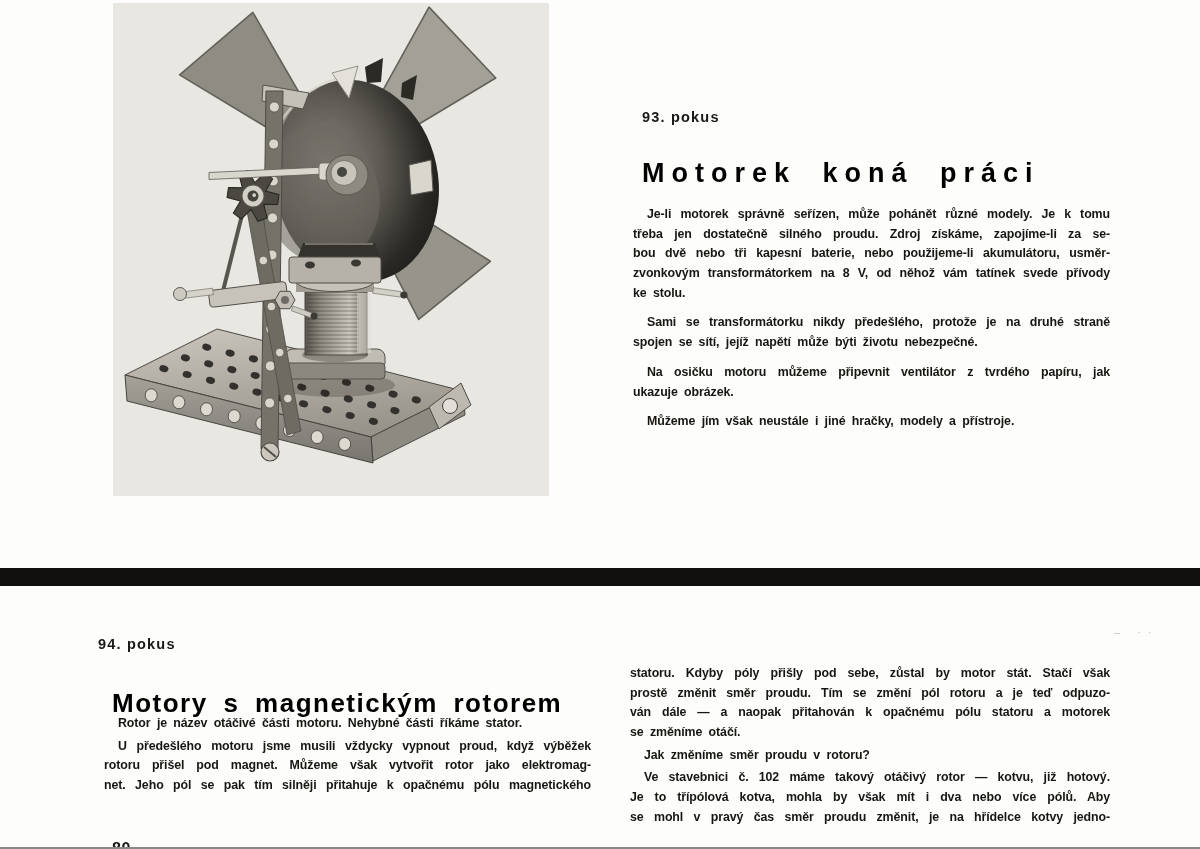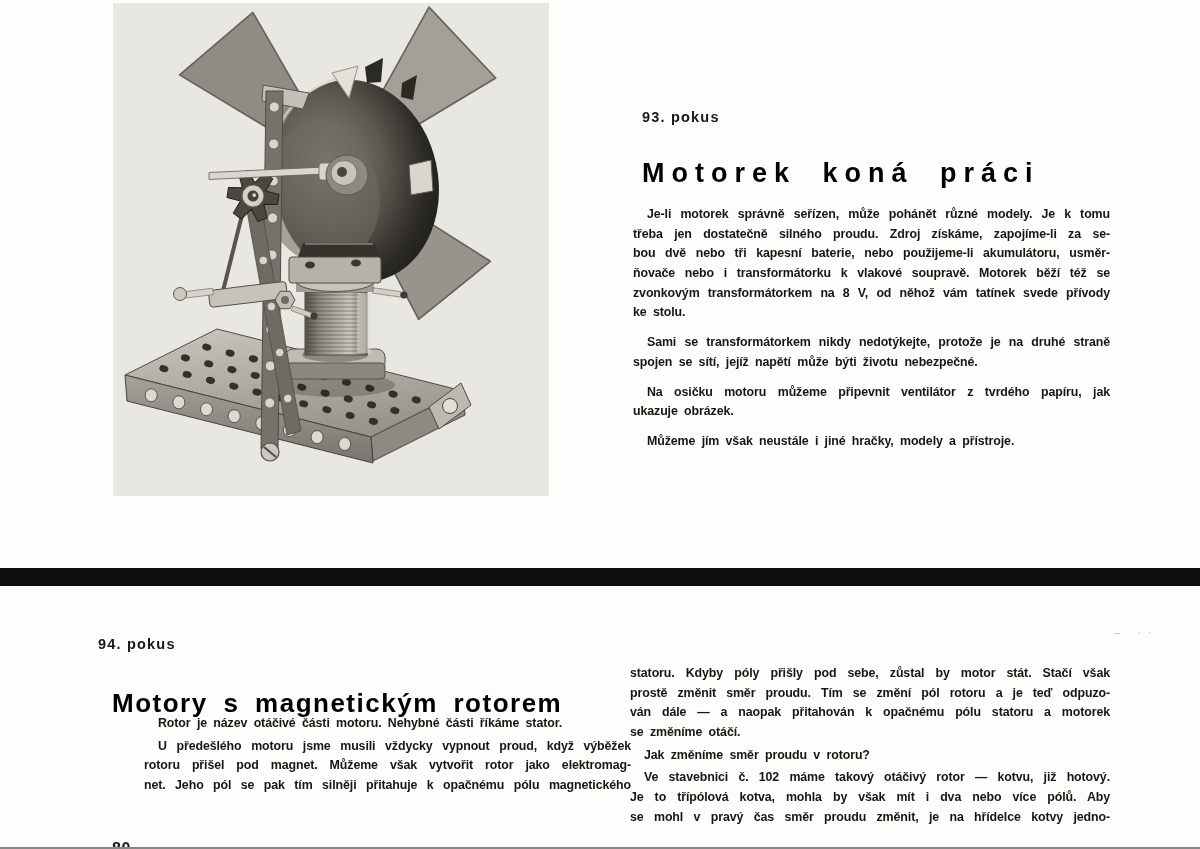--- a/index.html
+++ b/index.html
@@ -236,43 +236,42 @@
   </div>
 
   <div class="pokus-label" style="left:642px;top:109px;">93. pokus</div>
   <div class="headline h93" style="left:642px;top:158px;">Motorek koná práci</div>
 
   <div class="textcol" style="left:633px;top:205px;width:477px;">
     <p class="para">
       <span class="ln ind">Je-li motorek správně seřízen, může pohánět různé modely. Je k tomu</span>
       <span class="ln">třeba jen dostatečně silného proudu. Zdroj získáme, zapojíme-li za se-</span>
       <span class="ln">bou dvě nebo tři kapesní baterie, nebo použijeme-li akumulátoru, usměr-</span>
-      <span class="ln">ňovače nebo i transformátorku k vlakové soupravě. Motorek běží též se</span>
       <span class="ln">zvonkovým transformátorkem na 8 V, od něhož vám tatínek svede přívody</span>
       <span class="ln last">ke stolu.</span>
     </p>
     <p class="para">
-      <span class="ln ind">Sami se transformátorkem nikdy nedotýkejte, protože je na druhé straně</span>
+      <span class="ln ind">Sami se transformátorku nikdy předešlého, protože je na druhé straně</span>
       <span class="ln last">spojen se sítí, jejíž napětí může býti životu nebezpečné.</span>
     </p>
     <p class="para">
       <span class="ln ind">Na osičku motoru můžeme připevnit ventilátor z tvrdého papíru, jak</span>
       <span class="ln last">ukazuje obrázek.</span>
     </p>
     <p class="para">
       <span class="ln ind last">Můžeme jím však neustále i jiné hračky, modely a přístroje.</span>
     </p>
   </div>
 
   <div class="divider"></div>
 
   <div class="pokus-label" style="left:98px;top:636px;">94. pokus</div>
   <div class="headline h94" style="left:112px;top:672px;margin-top:16px;">Motory s magnetickým rotorem</div>
 
-  <div class="textcol" style="left:104px;top:714px;width:487px;margin-left:40px;">
+  <div class="textcol" style="left:104px;top:714px;width:487px;">
     <p class="para tight">
       <span class="ln ind last">Rotor je název otáčivé části motoru. Nehybné části říkáme stator.</span>
     </p>
     <p class="para">
       <span class="ln ind">U předešlého motoru jsme musili vždycky vypnout proud, když výběžek</span>
       <span class="ln">rotoru přišel pod magnet. Můžeme však vytvořit rotor jako elektromag-</span>
       <span class="ln">net. Jeho pól se pak tím silněji přitahuje k opačnému pólu magnetického</span>
     </p>
   </div>
 

